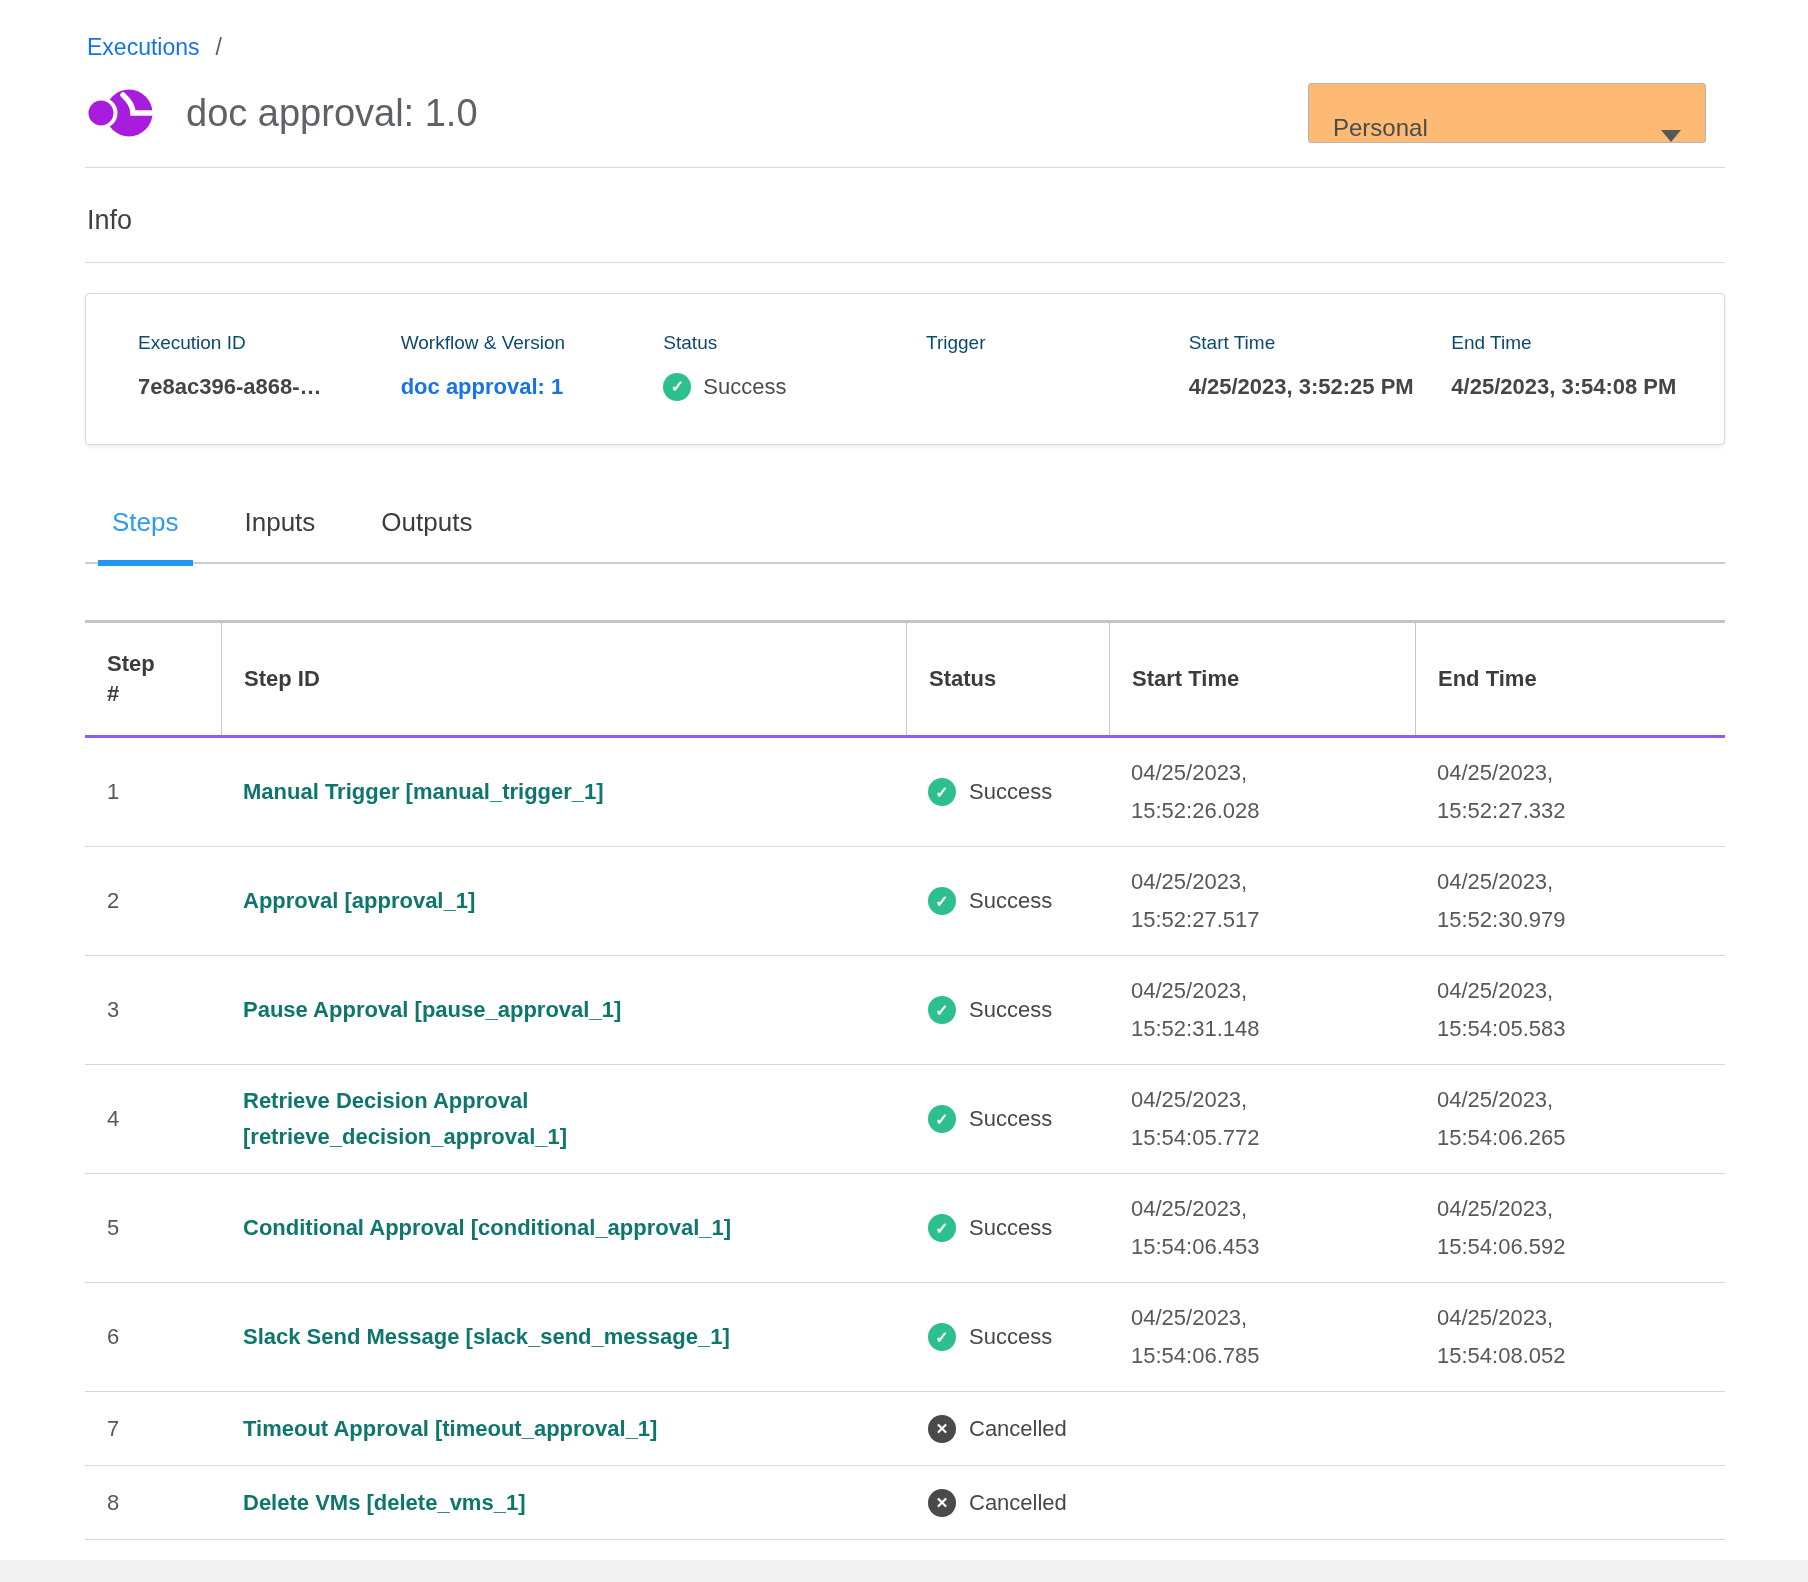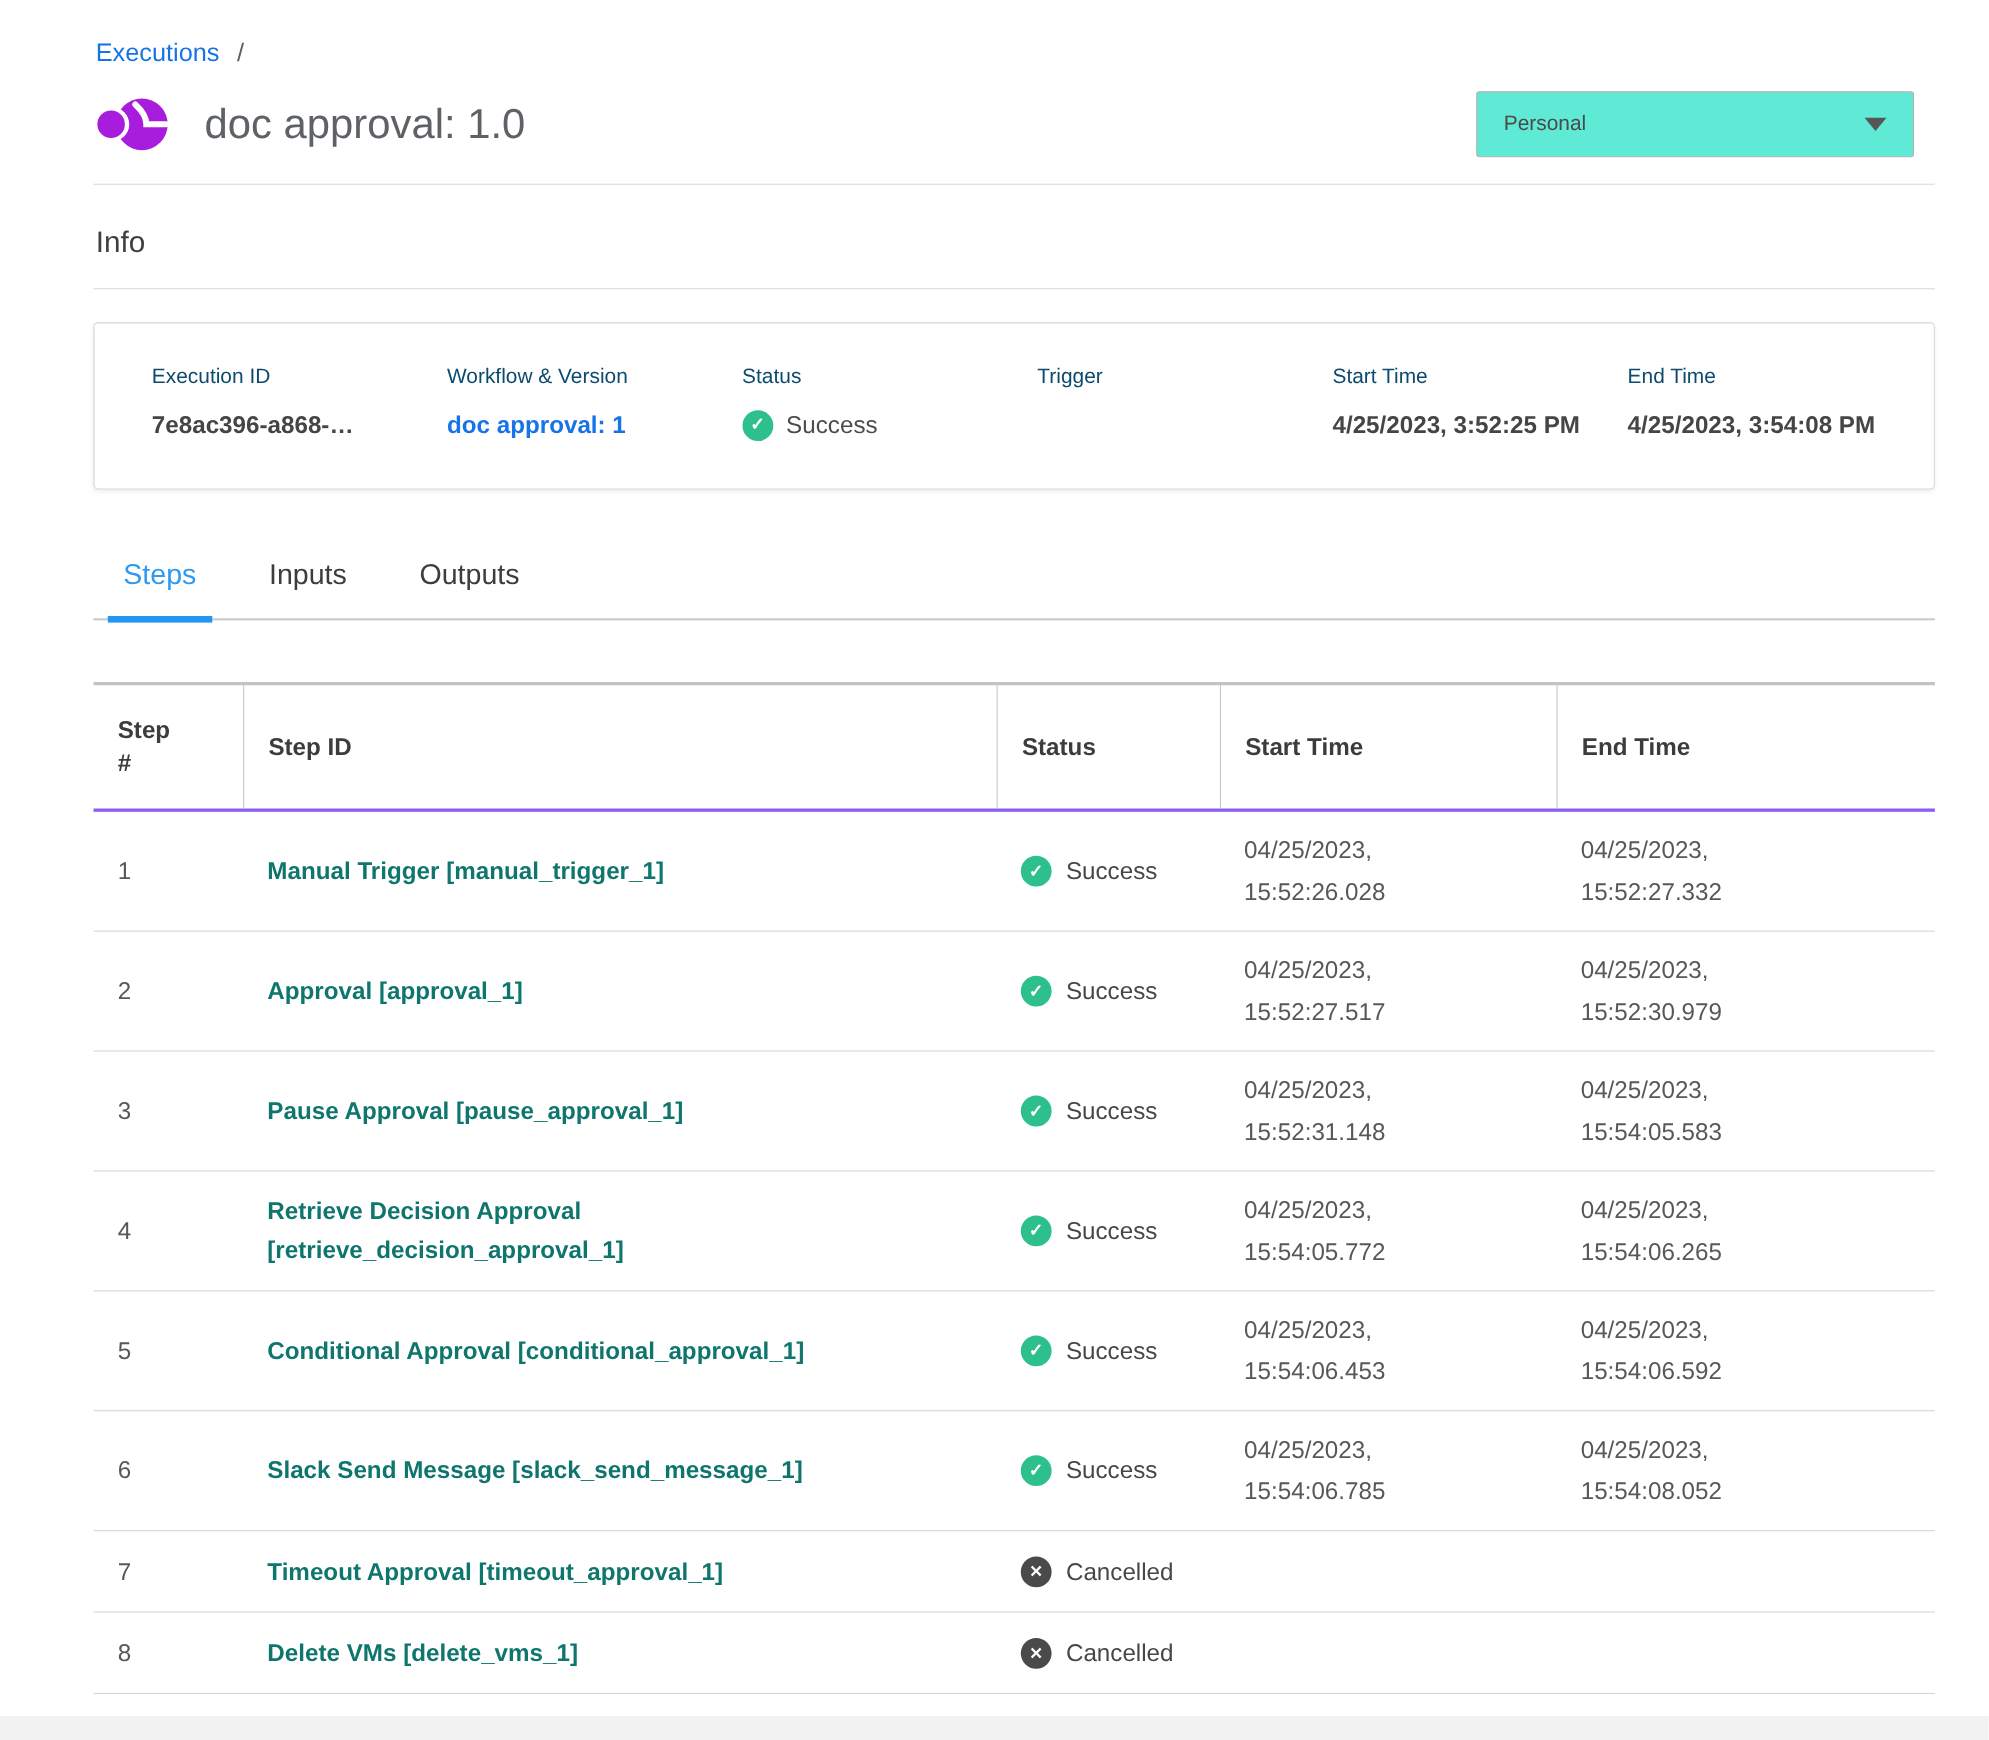--- a/index.html
+++ b/index.html
@@ -5,39 +5,39 @@
   * { box-sizing: border-box; }
   html,body { margin:0; padding:0; }
   body {
     width:1808px; height:1582px;
     background:#ffffff;
     font-family:"Liberation Sans", sans-serif;
     color:#414141;
     overflow:hidden;
     position:relative;
   }
-  .content { padding:30px 49px 0 85px; }
+  .content { padding:30px 83px 0 85px; }
 
   
   .breadcrumb { display:flex; align-items:center; gap:16px; font-size:23px; margin:4px 0 22px 2px; }
   .breadcrumb a { color:#1673e8; text-decoration:none; font-weight:500; cursor:pointer; }
   .breadcrumb .sep { color:#5f5f5f; }
 
   
   .title-row { display:flex; align-items:center; margin:0 0 24px 0; }
   .wf-icon { width:66px; height:58px; margin:0 18px 0 2px; flex:0 0 auto; }
   .page-title { font-size:38px; font-weight:700; color:#3f3f3f; }
   .page-subtitle { font-size:38px; font-weight:400; color:#5e6166; margin-left:15px; }
   .scope-select {
     margin-left:auto; margin-right:19px;
     width:398px; height:60px;
     border:1px solid #b4b4b4; border-radius:3px;
-    display:flex; align-items:center;
-    padding:0 24px; font-size:19px; color:#4a4a4a;
-    background:#5eead4; cursor:pointer;
+    display:flex; align-items:flex-end;
+    padding:0 24px; font-size:24px; color:#4a4a4a;
+    background:#fdba74; cursor:pointer;
   }
   .caret-down { margin-left:auto; width:0; height:0; border-left:10px solid transparent; border-right:10px solid transparent; border-top:12px solid #565656; }
 
   .divider { border:none; border-top:1px solid #dadada; margin:0; }
 
   
   .info-heading { font-size:27px; font-weight:400; color:#3f3f3f; margin:37px 0 26px 2px; }
   .info-card {
     margin-top:30px;
     border:1px solid #d8d8d8; border-radius:4px;

